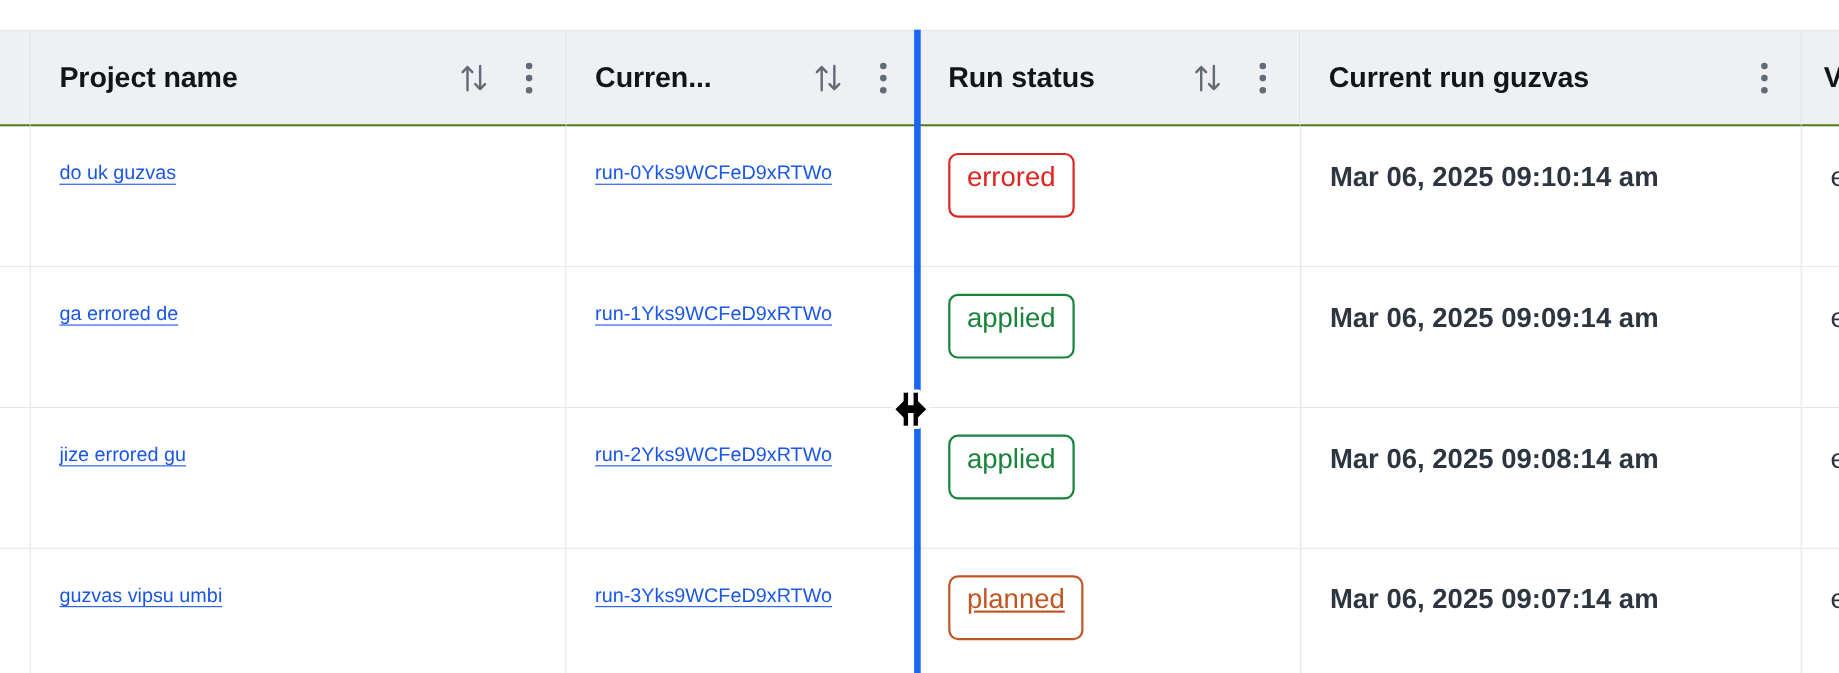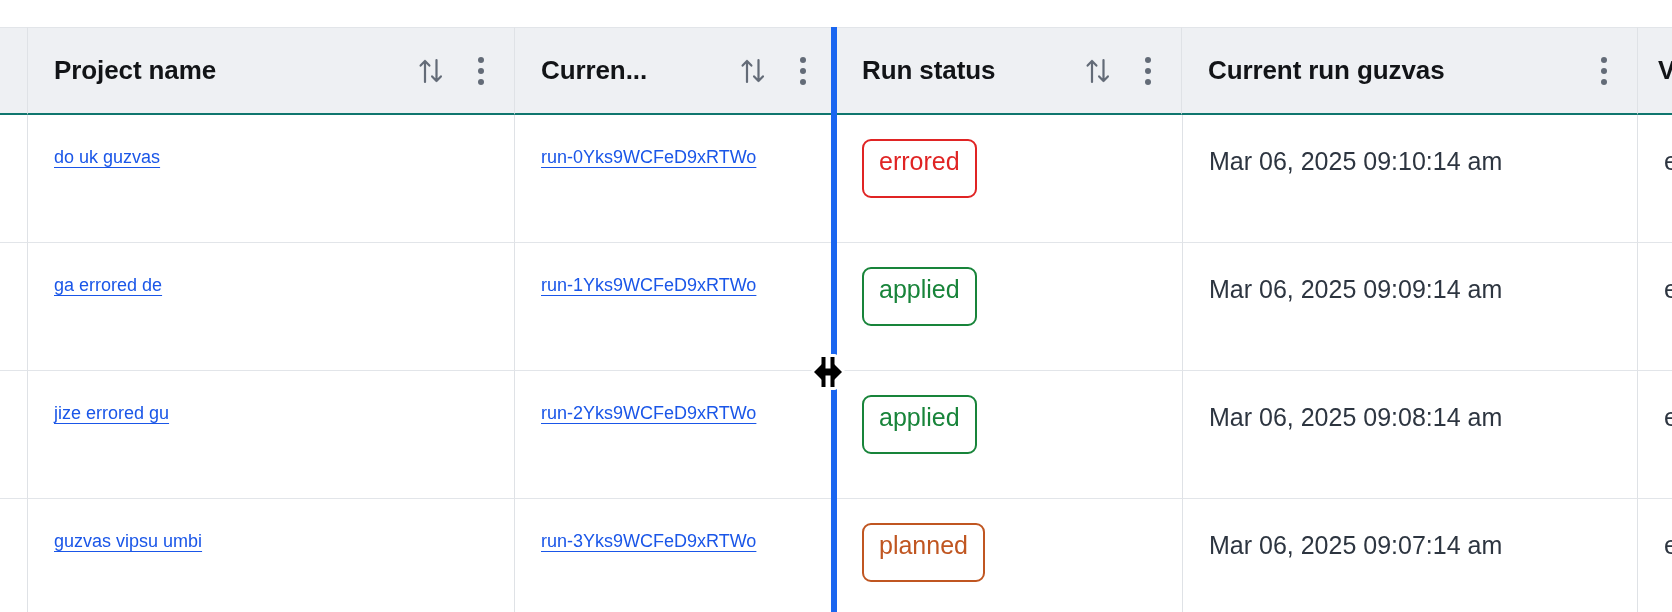--- a/index.html
+++ b/index.html
@@ -13,21 +13,21 @@
 
   
   .table-wrap{position:absolute;left:0;top:27px;width:1672px;height:585px;overflow:hidden;}
   table.grid{border-collapse:separate;border-spacing:0;table-layout:fixed;width:1700px;}
 
   
   thead th{
     background:#eef0f3;
     height:85px;
     padding:0;
-    border-bottom:2px solid #0f766e;
+    border-bottom:2px solid #4d7c0f;
     border-top:1px solid #e2e5e9;
     vertical-align:middle;
     box-sizing:border-box;
   }
   th.gutter{width:28px;border-right:1px solid #dfe2e6;}
   th.c-project{width:487px;border-right:1px solid #dfe2e6;}
   th.c-currentrun{width:321px;}
   th.c-runstatus{width:346px;border-right:1px solid #dfe2e6;}
   th.c-applied{width:456px;border-right:1px solid #dfe2e6;}
   th.c-extra{width:62px;}
@@ -69,33 +69,33 @@
 
   tbody tr td{vertical-align:top;padding-top:24px;}
 
   a.cell-link{
     color:#1a56e8;text-decoration:underline;text-underline-offset:4px;
     font-size:18px;line-height:37px;cursor:pointer;word-break:break-all;
     display:inline-block;max-width:100%;
   }
   a.cell-link.project{word-break:normal;white-space:nowrap;}
 
-  .ts{font-size:25px;color:#2d3540;line-height:37px;white-space:nowrap;display:block;padding-top:4px;}
+  .ts{font-size:25px;color:#2d3540;line-height:37px;white-space:nowrap;display:block;padding-top:4px;font-weight:bold;}
   .clip-txt{font-size:25px;color:#2d3540;line-height:37px;display:block;padding-top:4px;
             white-space:nowrap;overflow:hidden;}
 
   
   .pill{
     display:inline-block;border:2px solid currentColor;border-radius:9px;
     padding:5px 15px 20px;font-size:25px;line-height:30px;background:#fff;
     white-space:nowrap;
   }
   .pill.errored{color:#e02424;}
   .pill.applied{color:#18843a;}
-  .pill.planned{color:#c05621;}
+  .pill.planned{color:#c05621;text-decoration:underline;}
 
   
   .resize-guide{
     position:absolute;top:27px;left:831px;width:6px;height:585px;
     background:#1a66f0;z-index:40;cursor:col-resize;
   }
 
   
   .cursor{
     position:absolute;left:800px;top:344px;width:56px;height:56px;z-index:60;

